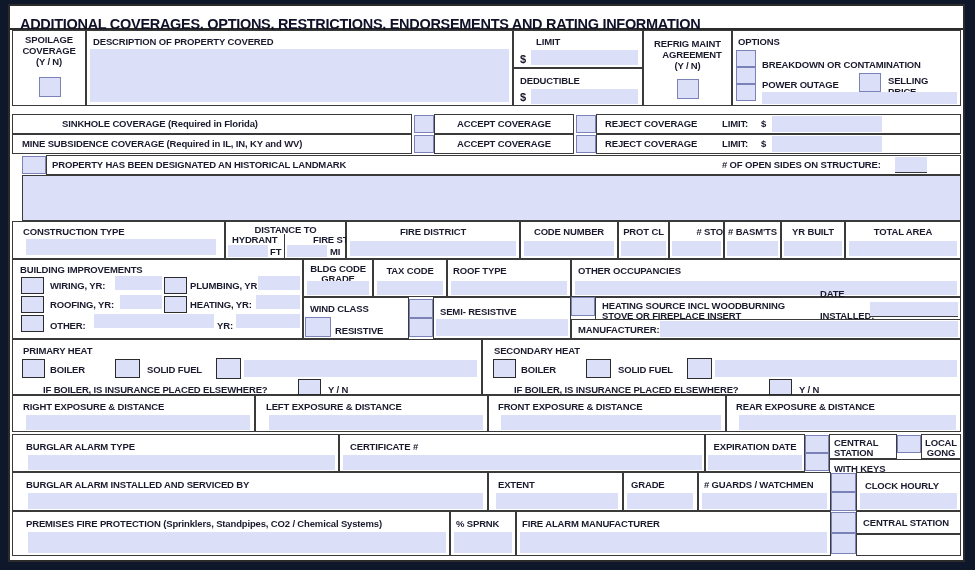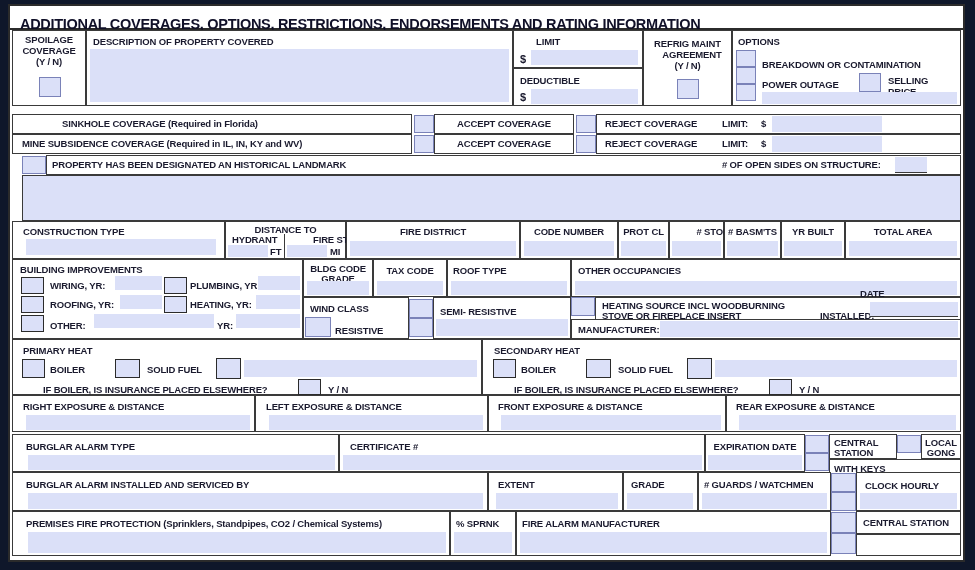--- a/index.html
+++ b/index.html
@@ -232,21 +232,21 @@
   <div class="chk" style="left:399px;top:293px;width:24px;height:19px;"></div>
   <div class="chk" style="left:399px;top:312px;width:24px;height:19px;"></div>
   <div class="cell" style="left:423px;top:291px;width:138px;height:42px;border-width:1.5px;"></div>
   <div class="lbl" style="left:430px;top:301px;">SEMI- RESISTIVE</div>
   <div class="fld" style="left:426px;top:313px;width:132px;height:17px;"></div>
 
   <div class="chk" style="left:561px;top:291px;width:24px;height:19px;"></div>
   <div class="cell" style="left:585px;top:291px;width:366px;height:22px;border-width:1.5px;border-bottom:0;"></div>
   <div class="lbl" style="left:592px;top:295px;">HEATING SOURCE INCL WOODBURNING</div>
   <div class="lbl" style="left:592px;top:305px;">STOVE OR FIREPLACE INSERT</div>
-  <div class="lbl" style="left:810px;top:283px;margin-left:40px;">DATE</div>
+  <div class="lbl" style="left:810px;top:283px;">DATE</div>
   <div class="lbl" style="left:810px;top:305px;">INSTALLED:</div>
   <div class="fld" style="left:860px;top:296px;width:88px;height:15px;border-bottom:1px solid #3a3a3a;"></div>
 
   <div class="cell" style="left:561px;top:313px;width:390px;height:20px;border-width:1.5px;"></div>
   <div class="lbl" style="left:568px;top:319px;">MANUFACTURER:</div>
   <div class="fld" style="left:650px;top:315px;width:298px;height:16px;"></div>
 
   <div class="cell" style="left:2px;top:333px;width:470px;height:56px;border-width:1.5px;"></div>
   <div class="lbl" style="left:13px;top:340px;">PRIMARY HEAT</div>
 

